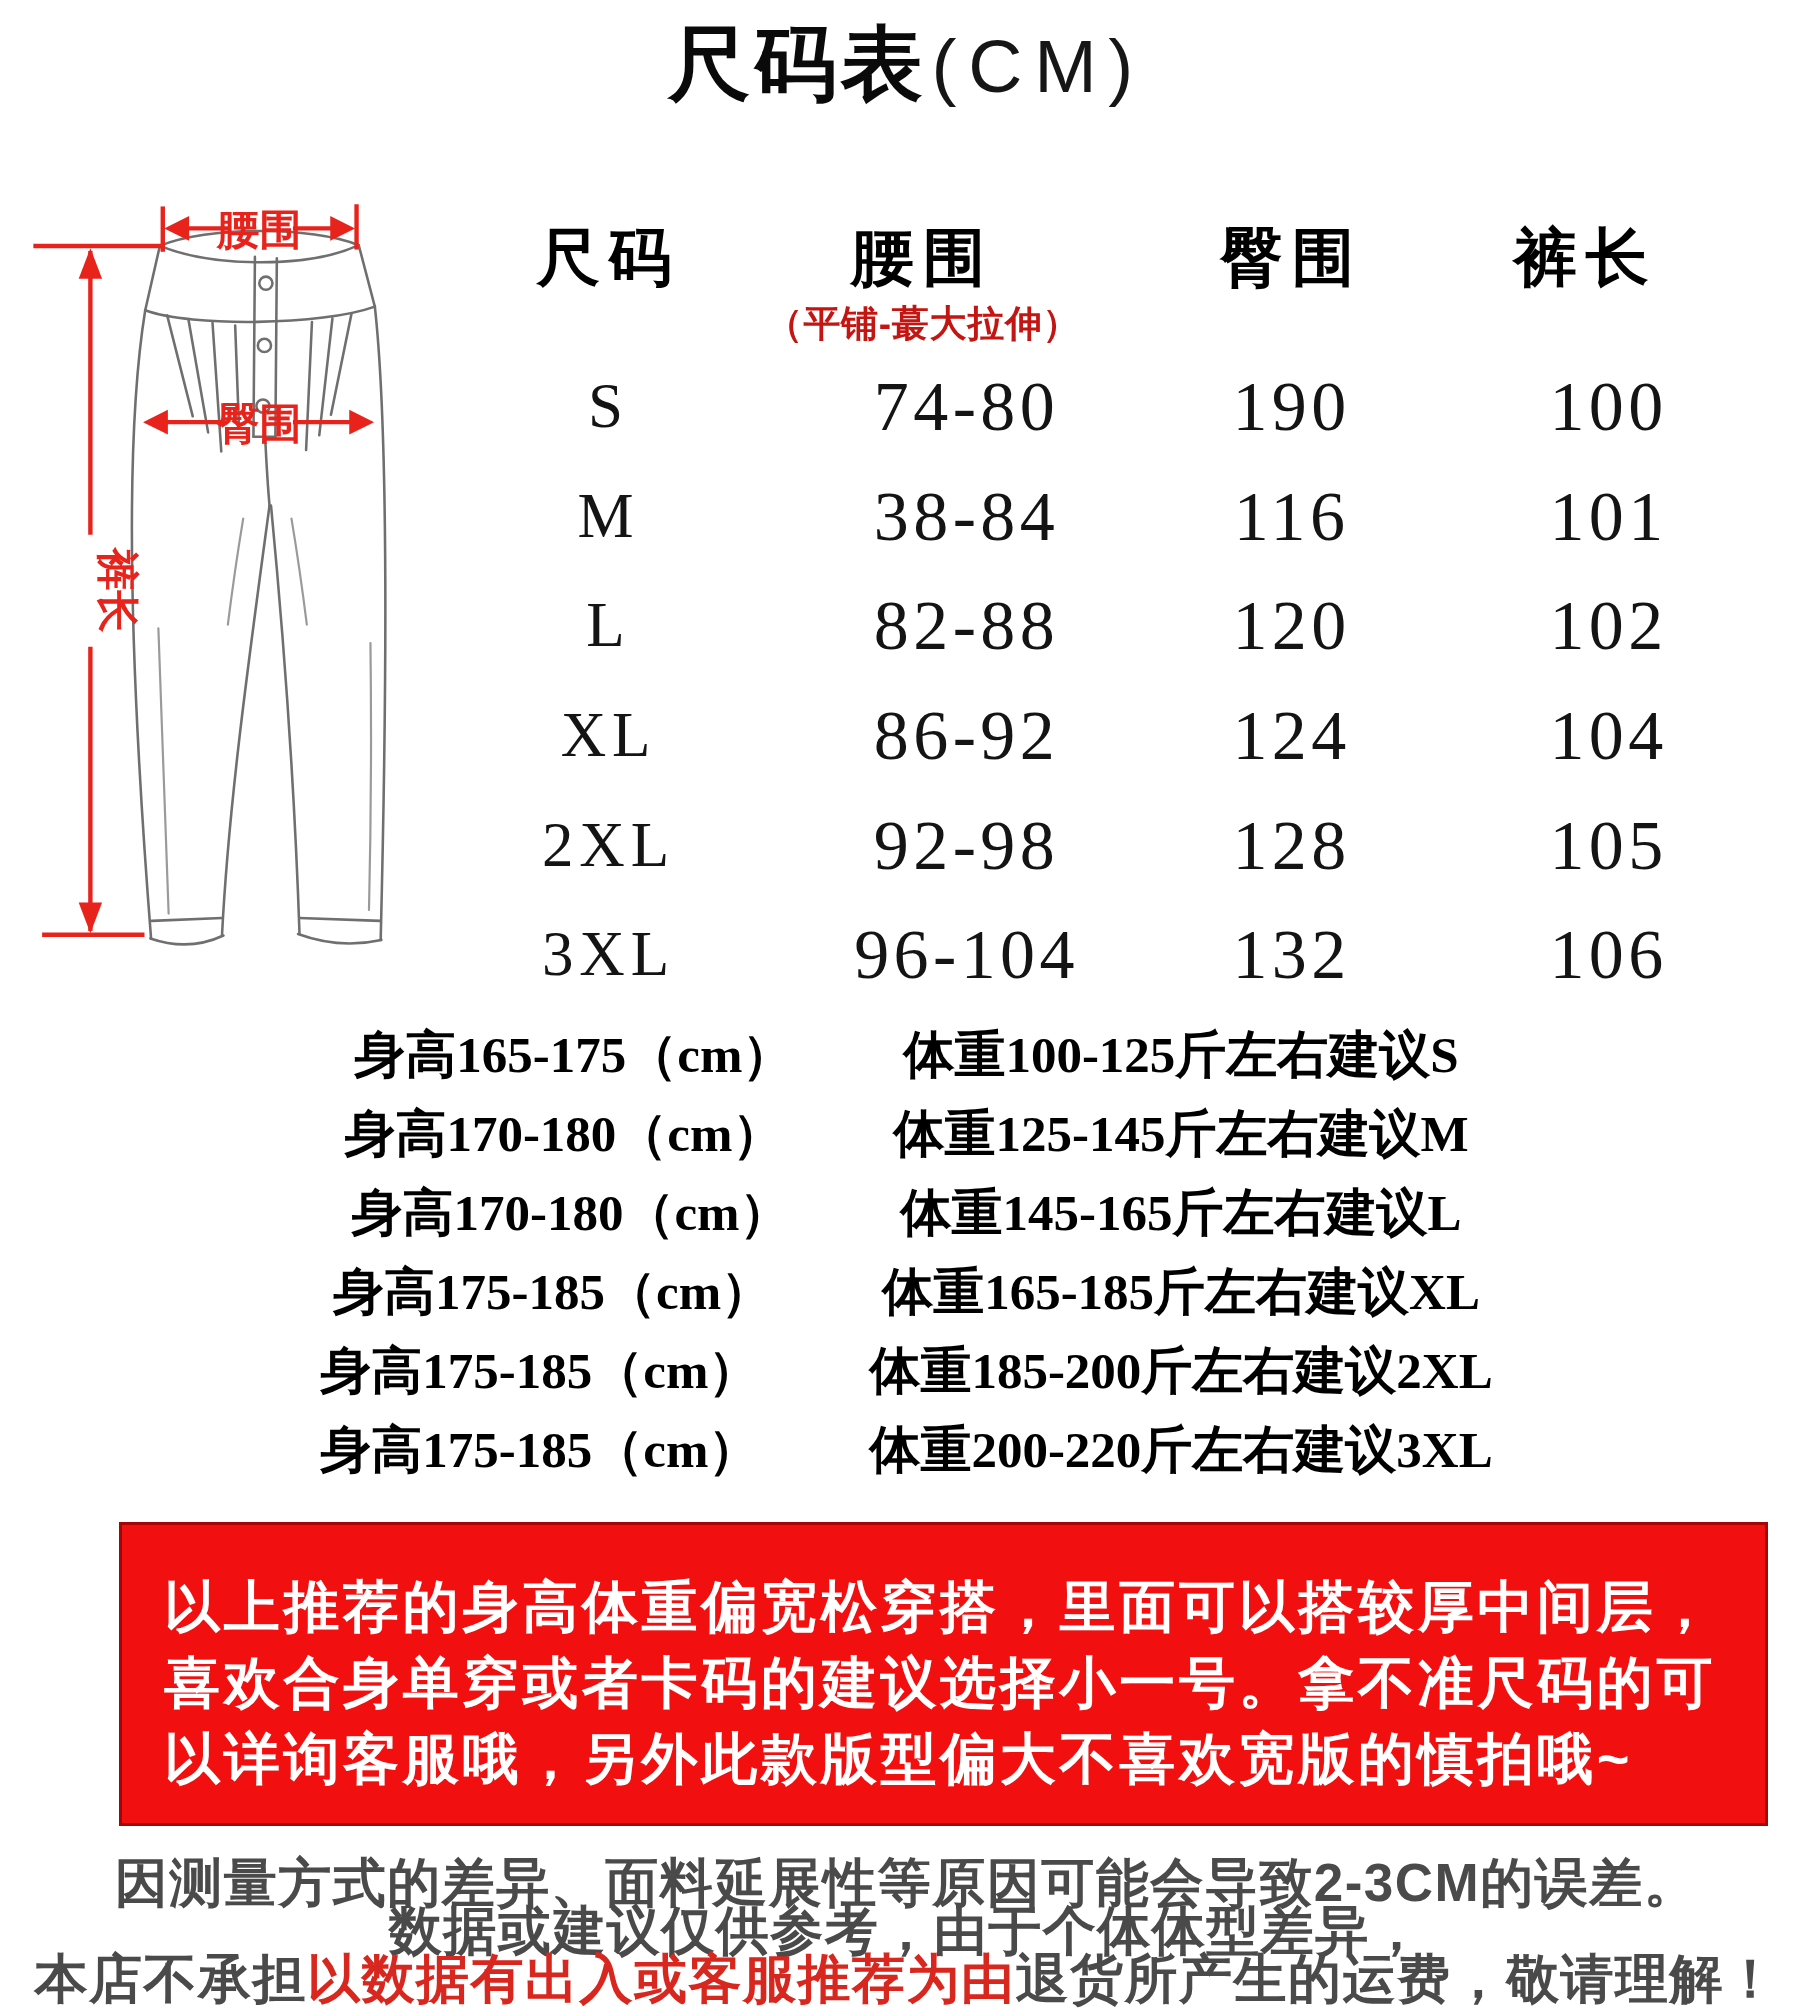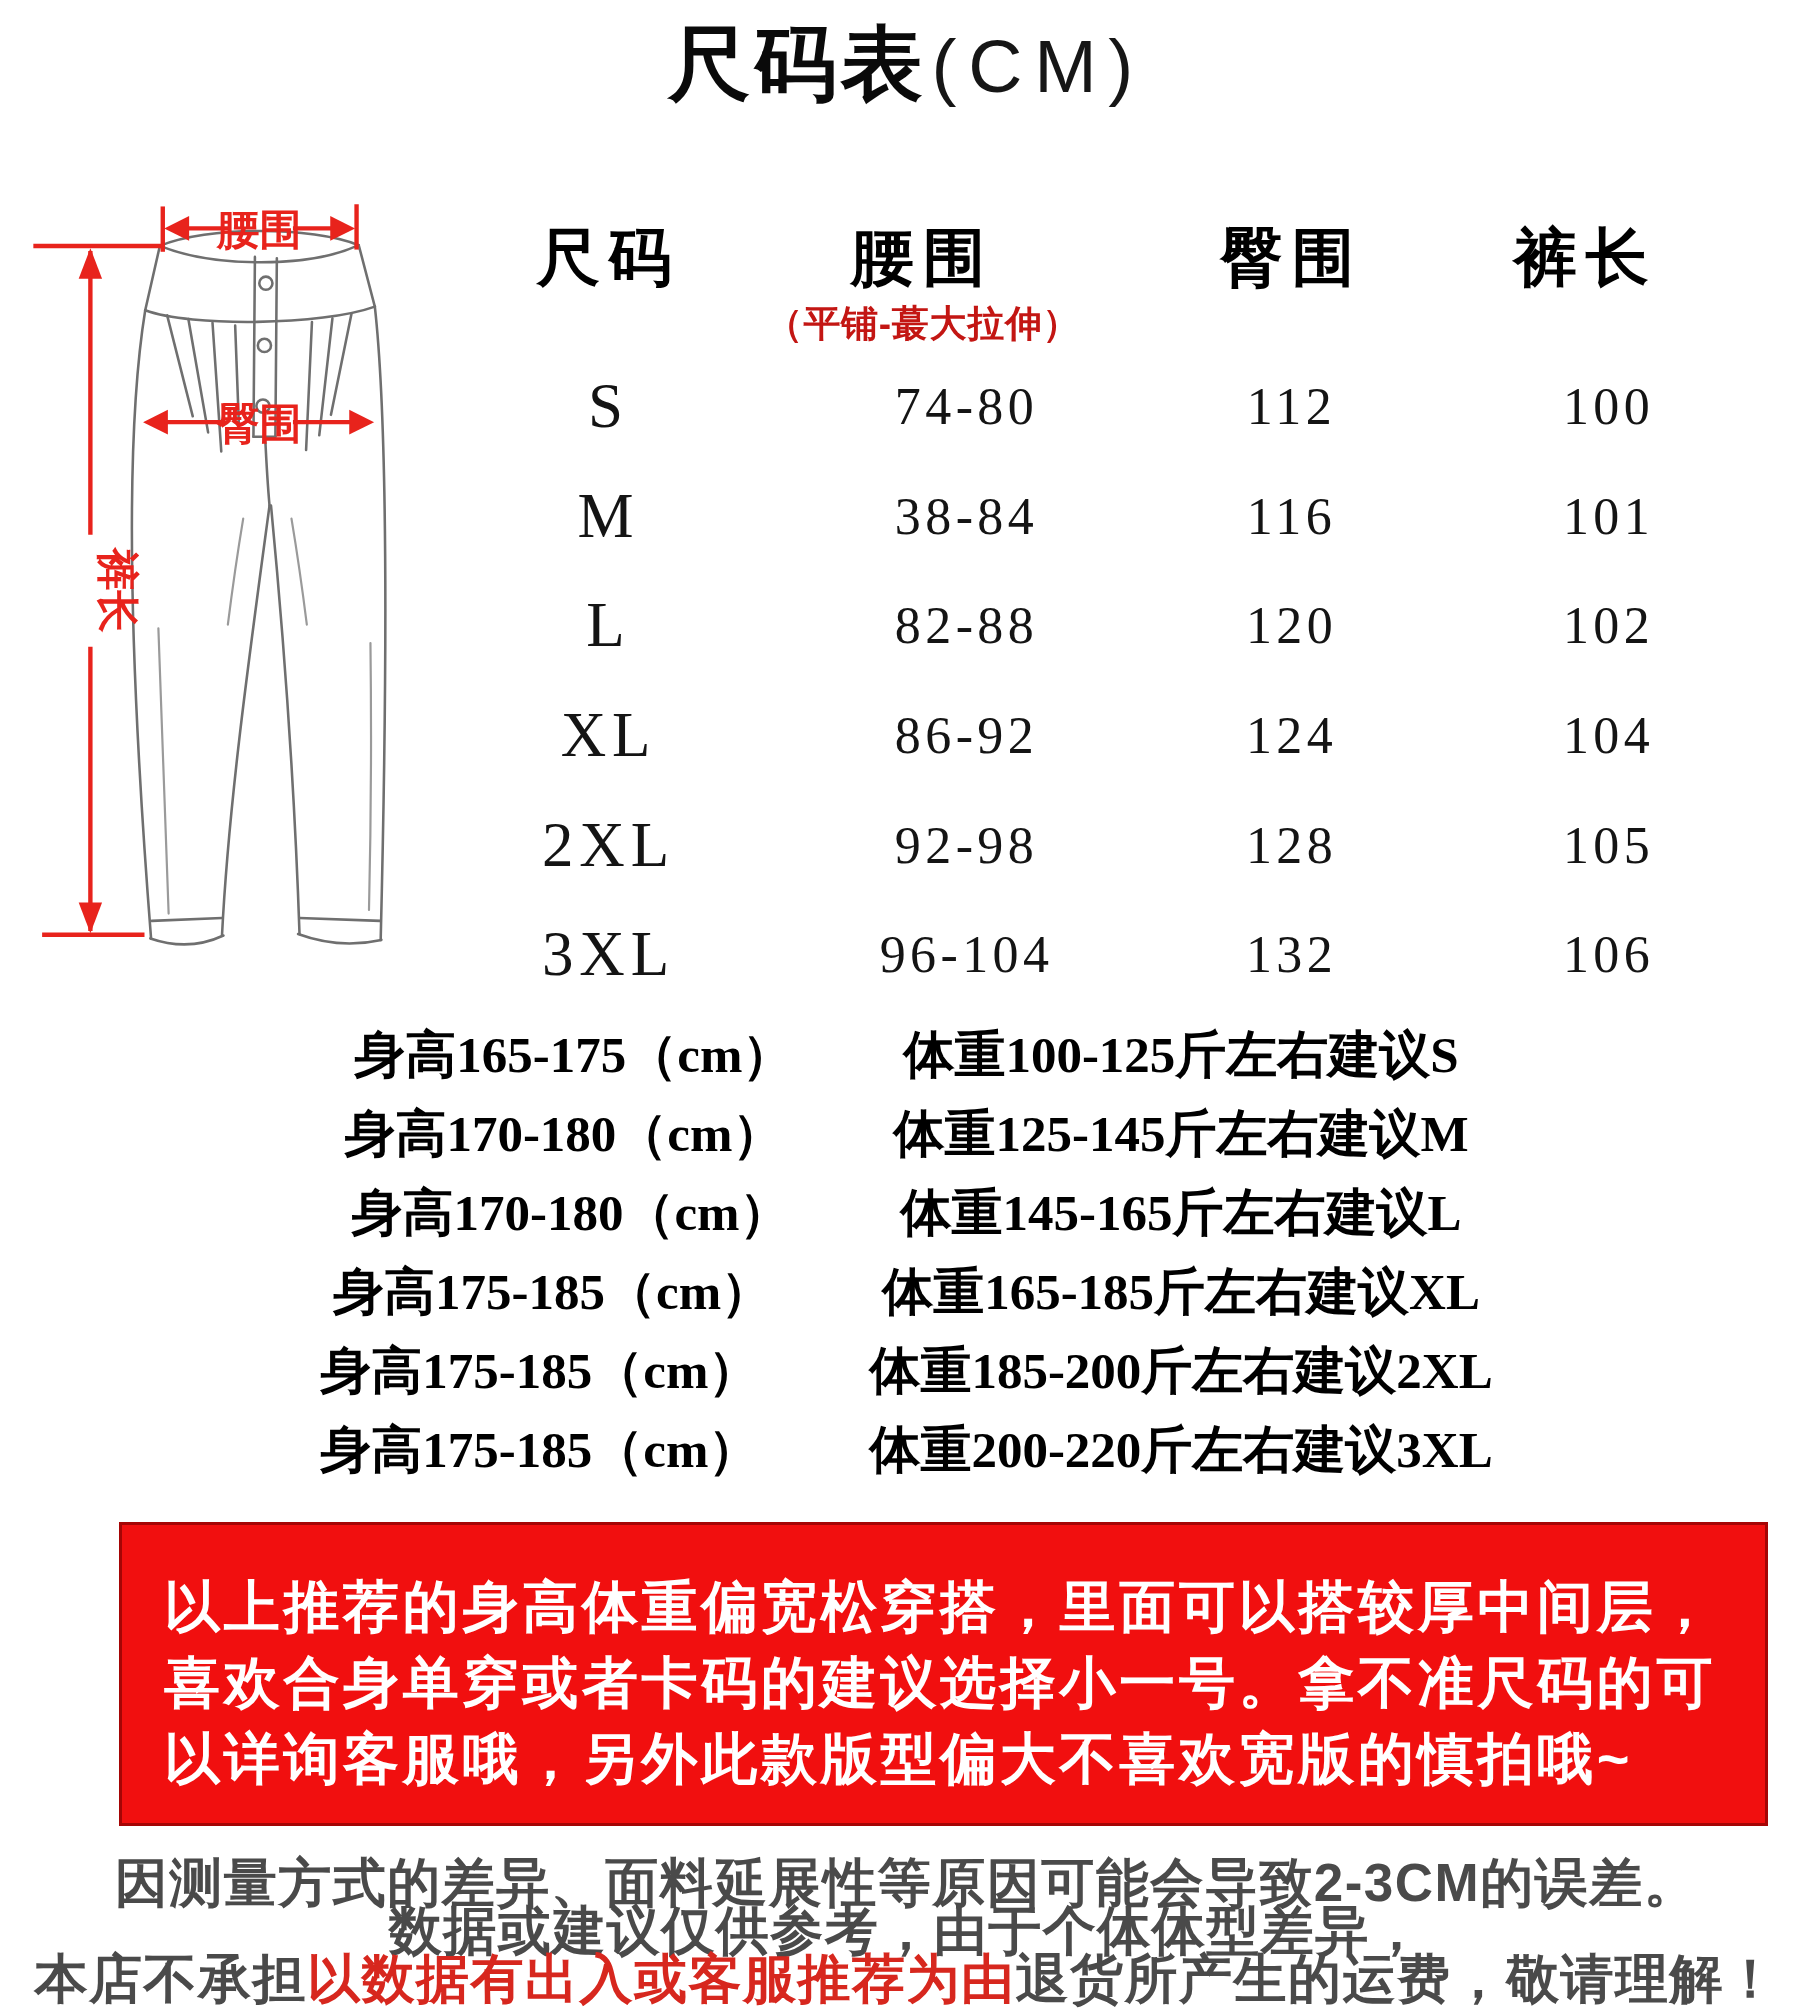--- a/index.html
+++ b/index.html
@@ -25,21 +25,21 @@
   .sketch-light{stroke:#9a9a9a;stroke-width:3;fill:none;stroke-linecap:round;}
   .red-ln{stroke:var(--accent-red);stroke-width:6;fill:none;}
   .red-fill{fill:var(--accent-red);stroke:none;}
   .red-txt{fill:var(--accent-red);font-family:"Liberation Sans",sans-serif;
            font-weight:700;font-size:58px;}
 
   
   .cell{position:absolute;text-align:center;white-space:nowrap;}
   .hdr{font-weight:700;font-size:63px;color:#000;letter-spacing:8.8px;}
   .note{color:var(--note-red);font-weight:700;font-size:37px;letter-spacing:0.7px;}
-  .num{font-family:"Liberation Serif","DejaVu Serif",serif;font-size:52px;
+  .num{font-family:"Liberation Serif","DejaVu Serif",serif;font-size:70px;
        font-weight:400;color:#141414;letter-spacing:4.4px;}
   .sz{font-family:"Liberation Serif","DejaVu Serif",serif;font-size:63px;
       font-weight:400;color:#141414;letter-spacing:5.8px;}
   .cs {left:455px;width:307px;}
   .chw{left:769px;width:307px;}
   .cw {left:813px;width:307px;}
   .cn {left:740px;width:366px;}
   .ch {left:1138px;width:307px;}
   .chl{left:1432px;width:307px;}
   .cl {left:1455px;width:307px;}
@@ -150,21 +150,21 @@
   </svg>
 
   <div class="cell hdr rh cs">尺码</div>
   <div class="cell hdr rh chw">腰围</div>
   <div class="cell hdr rh ch">臀围</div>
   <div class="cell hdr rh chl">裤长</div>
   <div class="cell note rn cn">（平铺-蕞大拉伸）</div>
 
   <div class="cell sz  r0 cs">S</div>
   <div class="cell num r0 cw">74-80</div>
-  <div class="cell num r0 ch">112</div>
+  <div class="cell num r0 ch">190</div>
   <div class="cell num r0 cl">100</div>
 
   <div class="cell sz  r1 cs">M</div>
   <div class="cell num r1 cw">38-84</div>
   <div class="cell num r1 ch">116</div>
   <div class="cell num r1 cl">101</div>
 
   <div class="cell sz  r2 cs">L</div>
   <div class="cell num r2 cw">82-88</div>
   <div class="cell num r2 ch">120</div>

